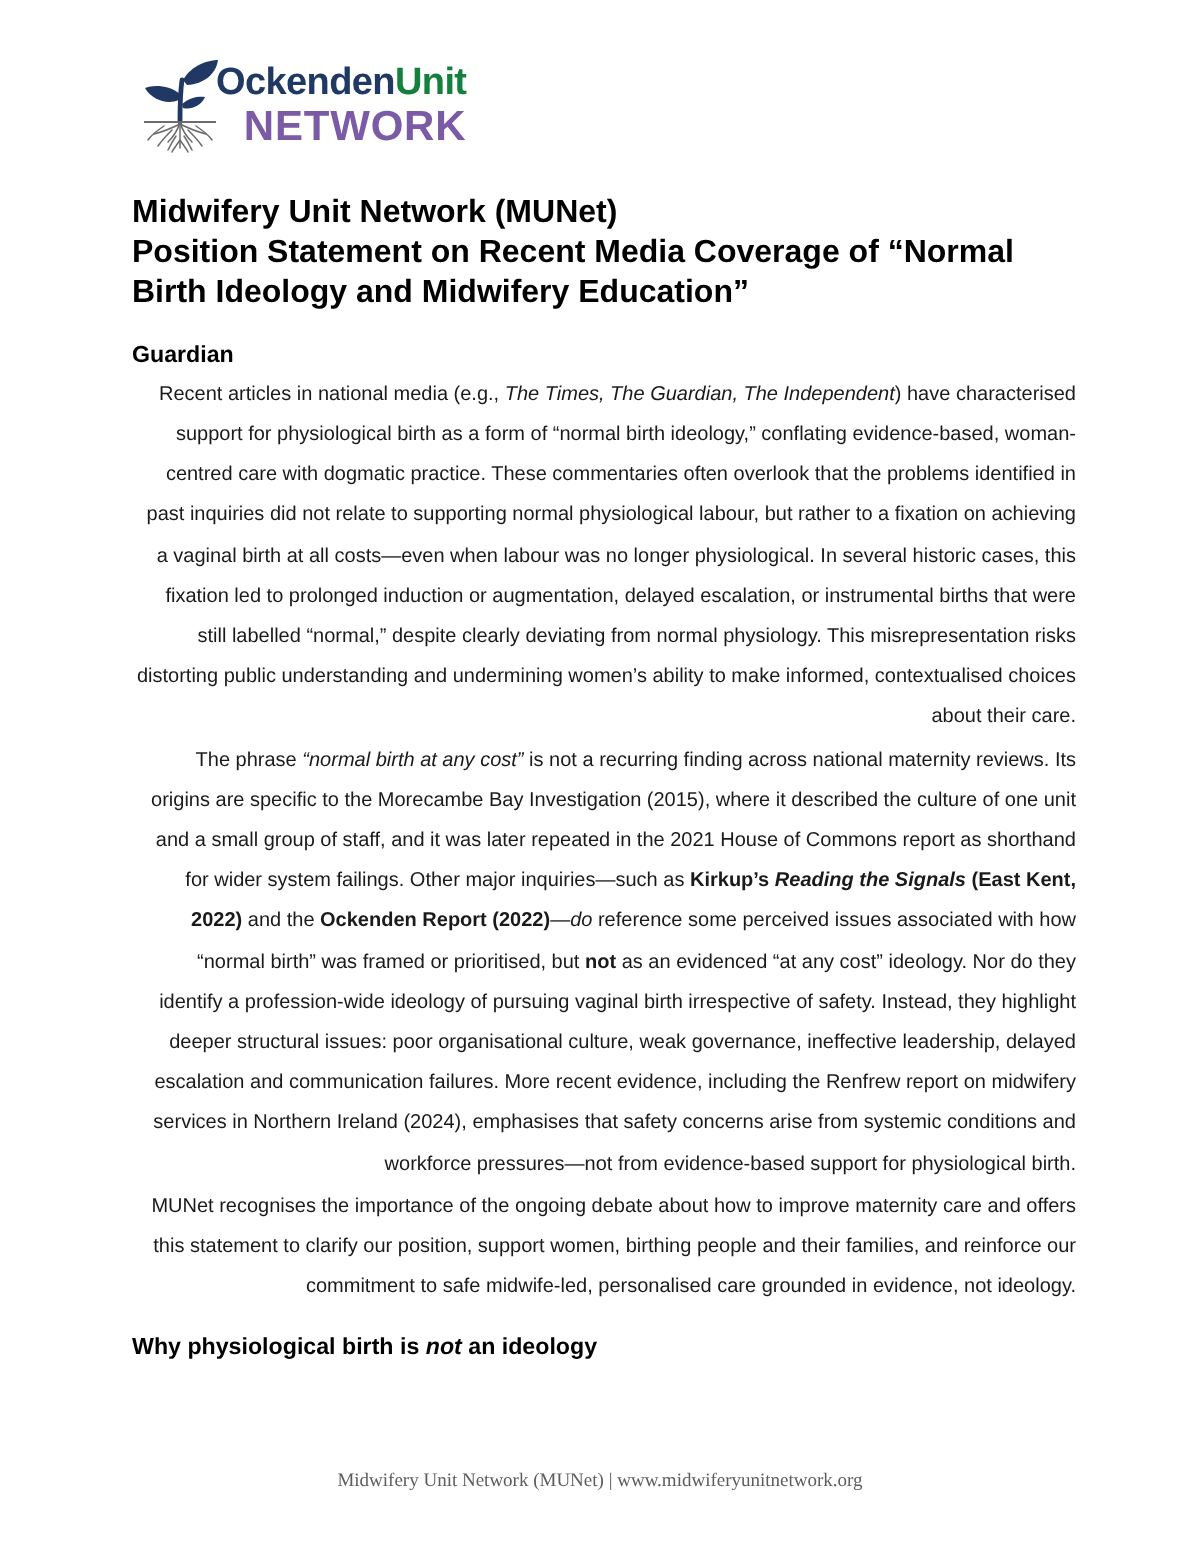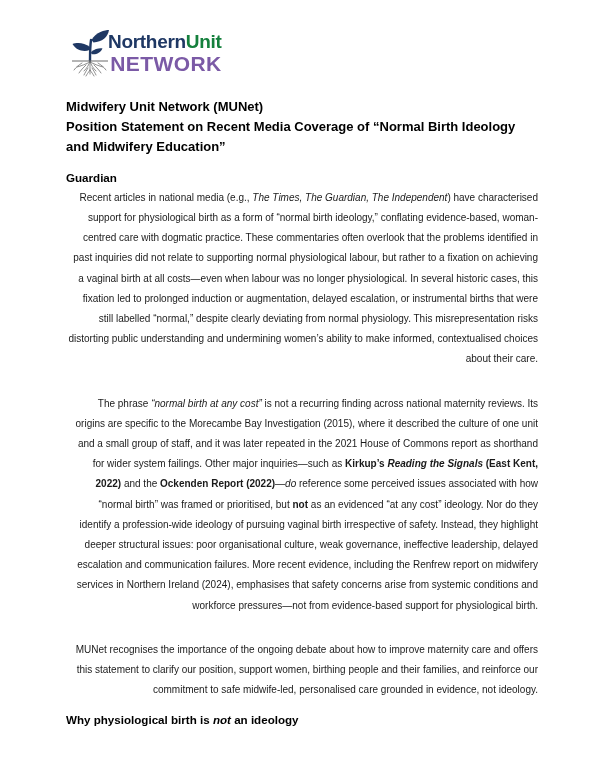--- a/index.html
+++ b/index.html
@@ -63,42 +63,42 @@
 
   
   .doc {
     position: absolute;
     left: 66px;
     top: 97px;
     width: 472px;
   }
 
   .title-line {
-    font-size: 13px;
+    font-size: 16px;
     font-weight: bold;
     line-height: 20.2px;
     color: #000;
   }
 
   .heading {
     font-size: 11.6px;
     font-weight: bold;
     line-height: 20.2px;
     margin-top: 10px;
     color: #000;
   }
 
   p.para {
     font-size: 10px;
     line-height: 20.2px;
     margin: 0;
     color: #1a1a1a;
     text-align: right;
   }
-  p.spaced { margin-top: 24px; }
+  p.spaced { margin-top: 1px; }
 
   .it  { font-style: italic; }
   .bd  { font-weight: bold; }
   .bdi { font-weight: bold; font-style: italic; }
 
   
   .footer {
     position: absolute;
     left: 0;
     right: 0;
@@ -139,21 +139,21 @@
           <path d="M22 41 C20 44 19 46 18 48"></path>
           <path d="M26 41 C28 44 29 46 30 48"></path>
           <path d="M16 36 C13 38 10 40 8 43"></path>
           <path d="M32 36 C35 38 38 40 40 43"></path>
           <path d="M24 43 C22 46 21 47 20 49"></path>
           <path d="M24 43 C26 46 27 47 28 49"></path>
         </g>
       </svg>
     </div>
     <div class="logo-words">
-      <div class="logo-line1"><span class="w-midwifery">Northern</span><span class="w-unit">Unit</span></div>
+      <div class="logo-line1"><span class="w-midwifery">Ockenden</span><span class="w-unit">Unit</span></div>
       <div class="logo-line2 w-network">NETWORK</div>
     </div>
   </div>
 
   <div class="doc">
 
     <div class="title-line">Midwifery Unit Network (MUNet)</div>
     <div class="title-line">Position Statement on Recent Media Coverage of “Normal Birth Ideology and Midwifery Education”</div>
 
     <div class="heading">Guardian</div>
@@ -161,14 +161,15 @@
     <p class="para"><span>Recent articles in national media (e.g., </span><span class="it">The Times, The Guardian, The Independent</span><span>) have characterised support for physiological birth as a form of “normal birth ideology,” conflating evidence-based, woman-centred care with dogmatic practice. These commentaries often overlook that the problems identified in past inquiries did not relate to supporting normal physiological labour, but rather to a fixation on achieving a vaginal birth at all costs—even when labour was no longer physiological. In several historic cases, this fixation led to prolonged induction or augmentation, delayed escalation, or instrumental births that were still labelled “normal,” despite clearly deviating from normal physiology. This misrepresentation risks distorting public understanding and undermining women’s ability to make informed, contextualised choices about their care.</span></p>
 
     <p class="para spaced"><span>The phrase </span><span class="it">“normal birth at any cost”</span><span> is not a recurring finding across national maternity reviews. Its origins are specific to the Morecambe Bay Investigation (2015), where it described the culture of one unit and a small group of staff, and it was later repeated in the 2021 House of Commons report as shorthand for wider system failings. Other major inquiries—such as </span><span class="bd">Kirkup’s </span><span class="bdi">Reading the Signals</span><span class="bd"> (East Kent, 2022)</span><span> and the </span><span class="bd">Ockenden Report (2022)</span><span>—</span><span class="it">do</span><span> reference some perceived issues associated with how “normal birth” was framed or prioritised, but </span><span class="bd">not</span><span> as an evidenced “at any cost” ideology. Nor do they identify a profession-wide ideology of pursuing vaginal birth irrespective of safety. Instead, they highlight deeper structural issues: poor organisational culture, weak governance, ineffective leadership, delayed escalation and communication failures. More recent evidence, including the Renfrew report on midwifery services in Northern Ireland (2024),  emphasises that safety concerns arise from systemic conditions and workforce pressures—not from evidence-based support for physiological birth.</span></p>
 
     <p class="para spaced">MUNet recognises the importance of the ongoing debate about how to improve maternity care and offers this statement to clarify our position, support women, birthing people and their families, and reinforce our commitment to safe midwife-led, personalised care grounded in evidence, not ideology.</p>
 
     <div class="heading"><span>Why physiological birth is </span><span class="it">not</span><span> an ideology</span></div>
 
   </div>
 
+  <div class="footer">Midwifery Unit Network (MUNet) | www.midwiferyunitnetwork.org</div>
 
 </div>
 
 </body></html>

